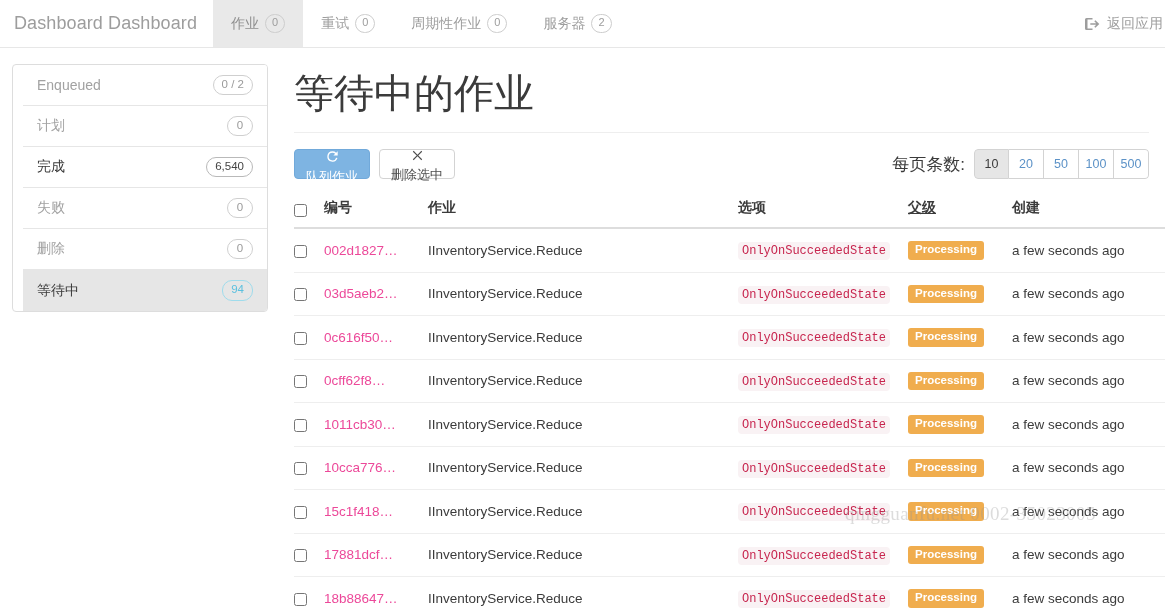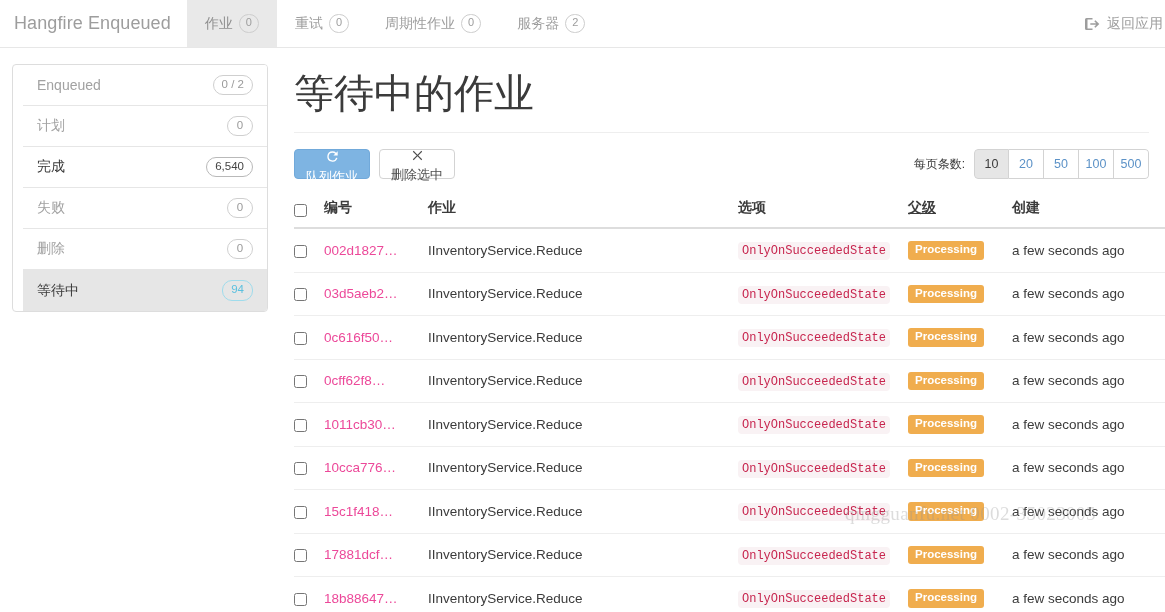--- a/index.html
+++ b/index.html
@@ -161,21 +161,21 @@
     margin-left: 9px;
   }
   .btn svg { display: block; }
 
   .perpage-wrap {
     margin-left: auto;
     display: flex;
     align-items: center;
     gap: 9px;
   }
-  .perpage-label { font-size: 12px; color: #3b3b3b; white-space: nowrap; }
+  .perpage-label { font-size: 17px; color: #3b3b3b; white-space: nowrap; }
   .perpage-group { display: flex; border-radius: 4px; overflow: hidden; }
   .pp-btn {
     width: 35px; height: 30px;
     display: flex; align-items: center; justify-content: center;
     border: 1px solid #d3d3d3;
     border-left-width: 0;
     background: #fff;
     color: #5c92c7;
     font-size: 12.5px;
     cursor: pointer;
@@ -254,21 +254,21 @@
     color: rgba(150,150,150,0.33);
     white-space: nowrap;
     pointer-events: none;
     letter-spacing: 0.4px;
   }
 </style>
 </head>
 <body>
 
 <div class="navbar">
-  <div class="brand">Hangfire Enqueued</div>
+  <div class="brand">Dashboard Dashboard</div>
   <div class="nav-tabs-list">
       <a class="nav-tab active">
         <span>作业</span>
         <span class="nav-count">0</span>
       </a>
       <a class="nav-tab">
         <span>重试</span>
         <span class="nav-count">0</span>
       </a>
       <a class="nav-tab">

